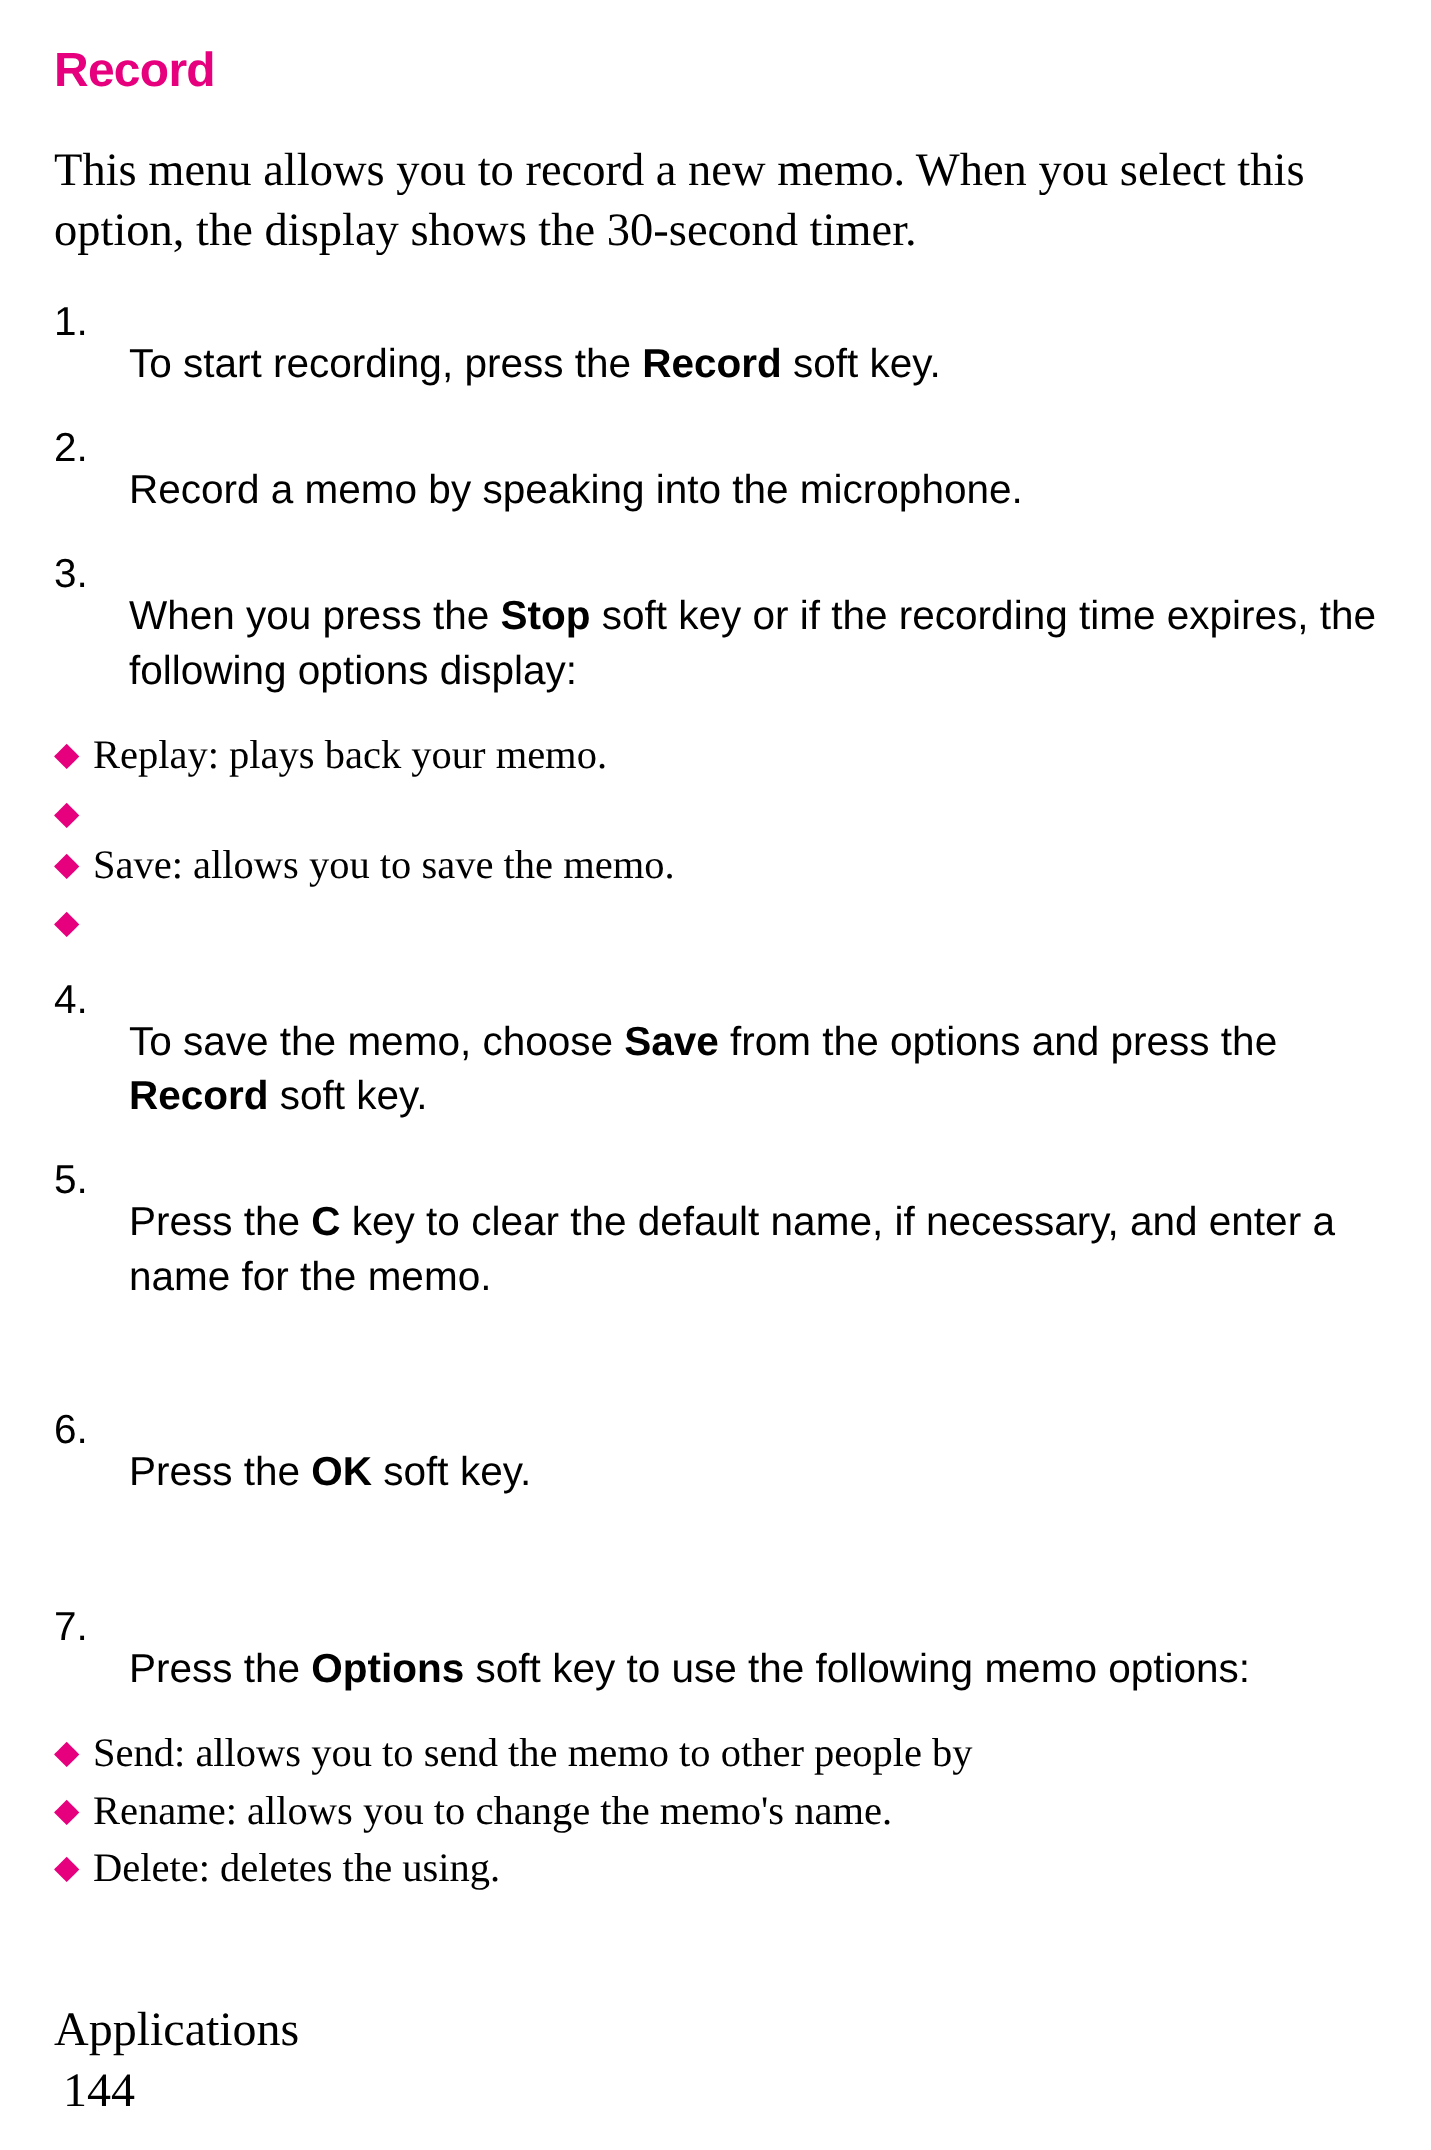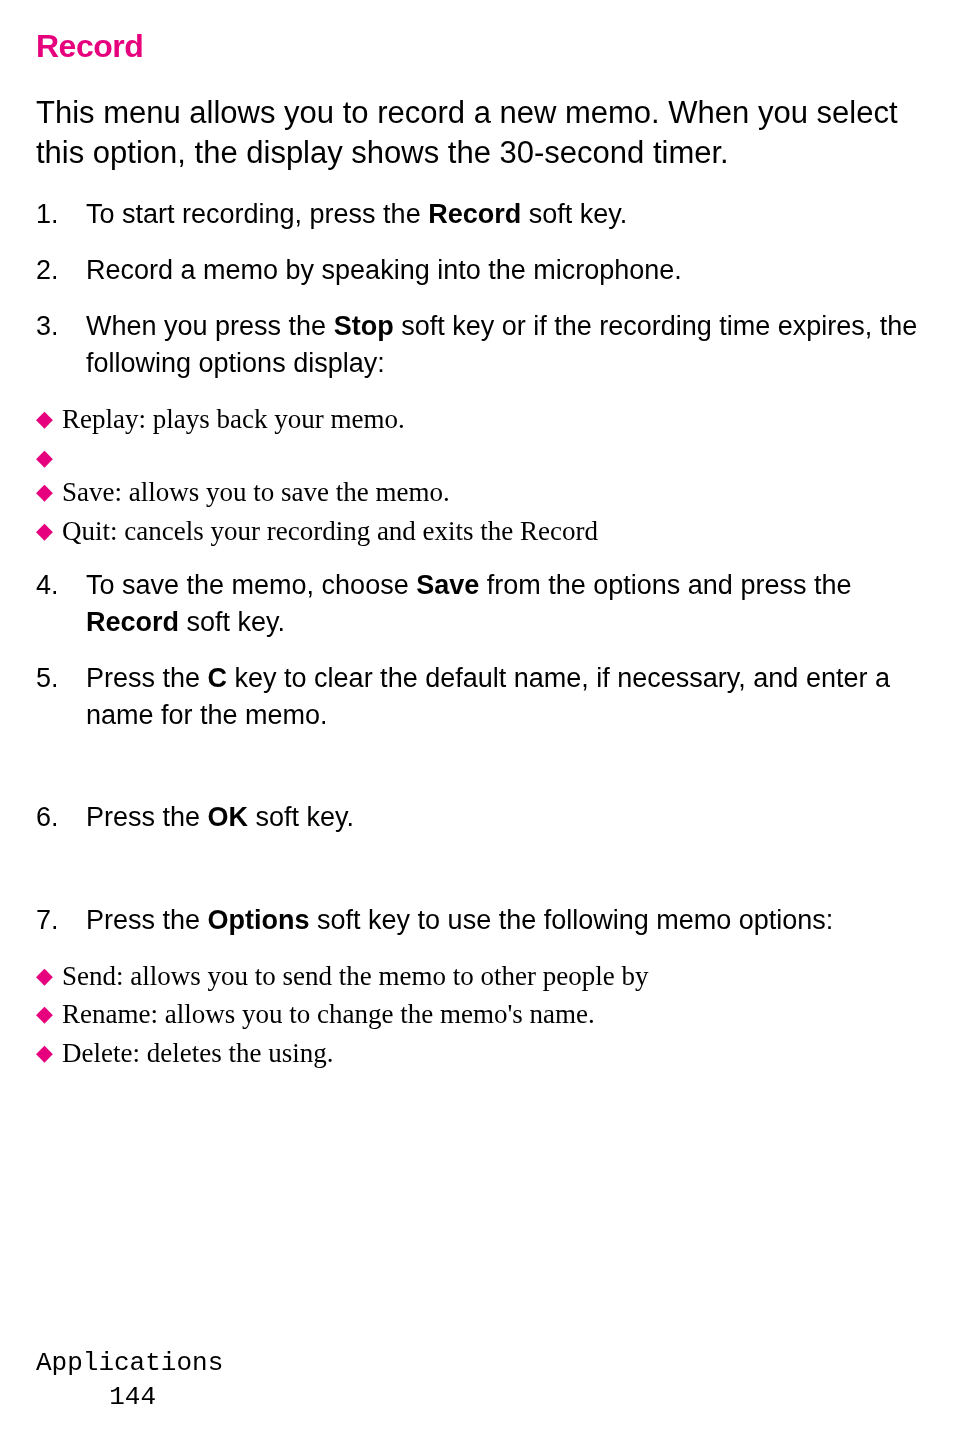--- a/index.html
+++ b/index.html
@@ -16,39 +16,40 @@
       font-weight: 900;
       font-size: 32px;
       color: #e6007e;
       margin-bottom: 28px;
       letter-spacing: -0.5px;
     }
     .intro-para {
       font-size: 31px;
       line-height: 1.3;
       margin-bottom: 22px;
-      font-family: Liberation Sans, sans-serif;
+      font-family: Liberation Serif, serif;
     }
     .num-list {
       list-style: none;
       padding-left: 0;
     }
     .num-item {
       display: flex;
       font-size: 27px;
       line-height: 1.35;
       margin-bottom: 20px;
       font-family: Arial, Helvetica, sans-serif;
     }
     .num-item .num {
       flex: 0 0 50px;
       padding-left: 0;
     }
     .num-item .body {
       flex: 1;
+      margin-top: 28px;
     }
     .bold { font-weight: 700; }
     .bullet-list {
       list-style: none;
       padding-left: 0;
       margin-top: 4px;
       margin-bottom: 18px;
     }
     .bullet-item {
       display: flex;
@@ -66,25 +67,25 @@
     .bullet-item .body { flex: 1; }
     .bullet-item .body .indent {
       display: block;
       padding-left: 34px;
     }
     .gap-big { height: 46px; }
     .footer {
       position: absolute;
       left: 36px;
       bottom: 18px;
-      font-size: 26px;
-      font-family: Liberation Mono, monospace;
+      font-size: 32px;
+      font-family: Liberation Serif, serif;
       line-height: 1.3;
     }
-    .page-num { padding-left: 6px; text-align: center; }
+    .page-num { padding-left: 6px; }
   </style>
 </head>
 <body>
 
 <h2 class="section-heading">Record</h2>
 
 <p class="intro-para">This menu allows you to record a new memo. When you select this option, the display shows the 30-second timer.</p>
 
 <ol class="num-list">
   <li class="num-item">
@@ -115,21 +116,20 @@
     <span class="body">
     </span>
   </li>
   <li class="bullet-item">
     <span class="diamond">◆</span>
     <span class="body">Save: allows you to save the memo.</span>
   </li>
   <li class="bullet-item">
     <span class="diamond">◆</span>
     <span class="body">
-      <span>Quit: cancels your recording and exits the Record</span>
     </span>
   </li>
 </ul>
 
 <ol class="num-list">
   <li class="num-item">
     <span class="num">4.</span>
     <span class="body">
       <span>To save the memo, choose </span><span class="bold">Save</span><span> from the options and press the </span><span class="bold">Record</span><span> soft key.</span>
     </span>

